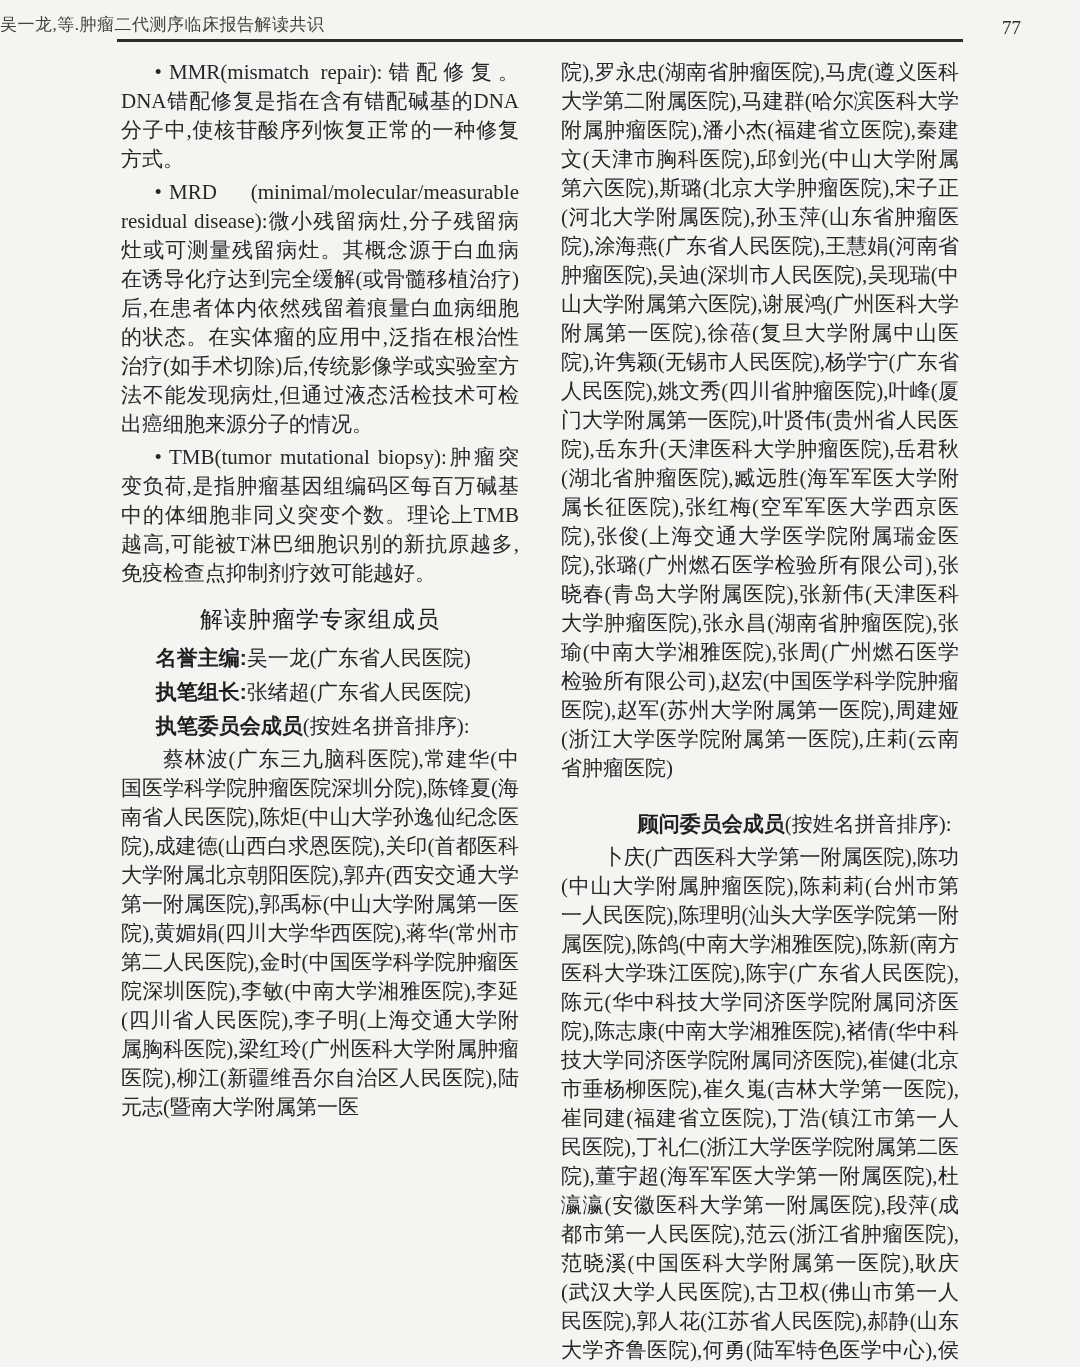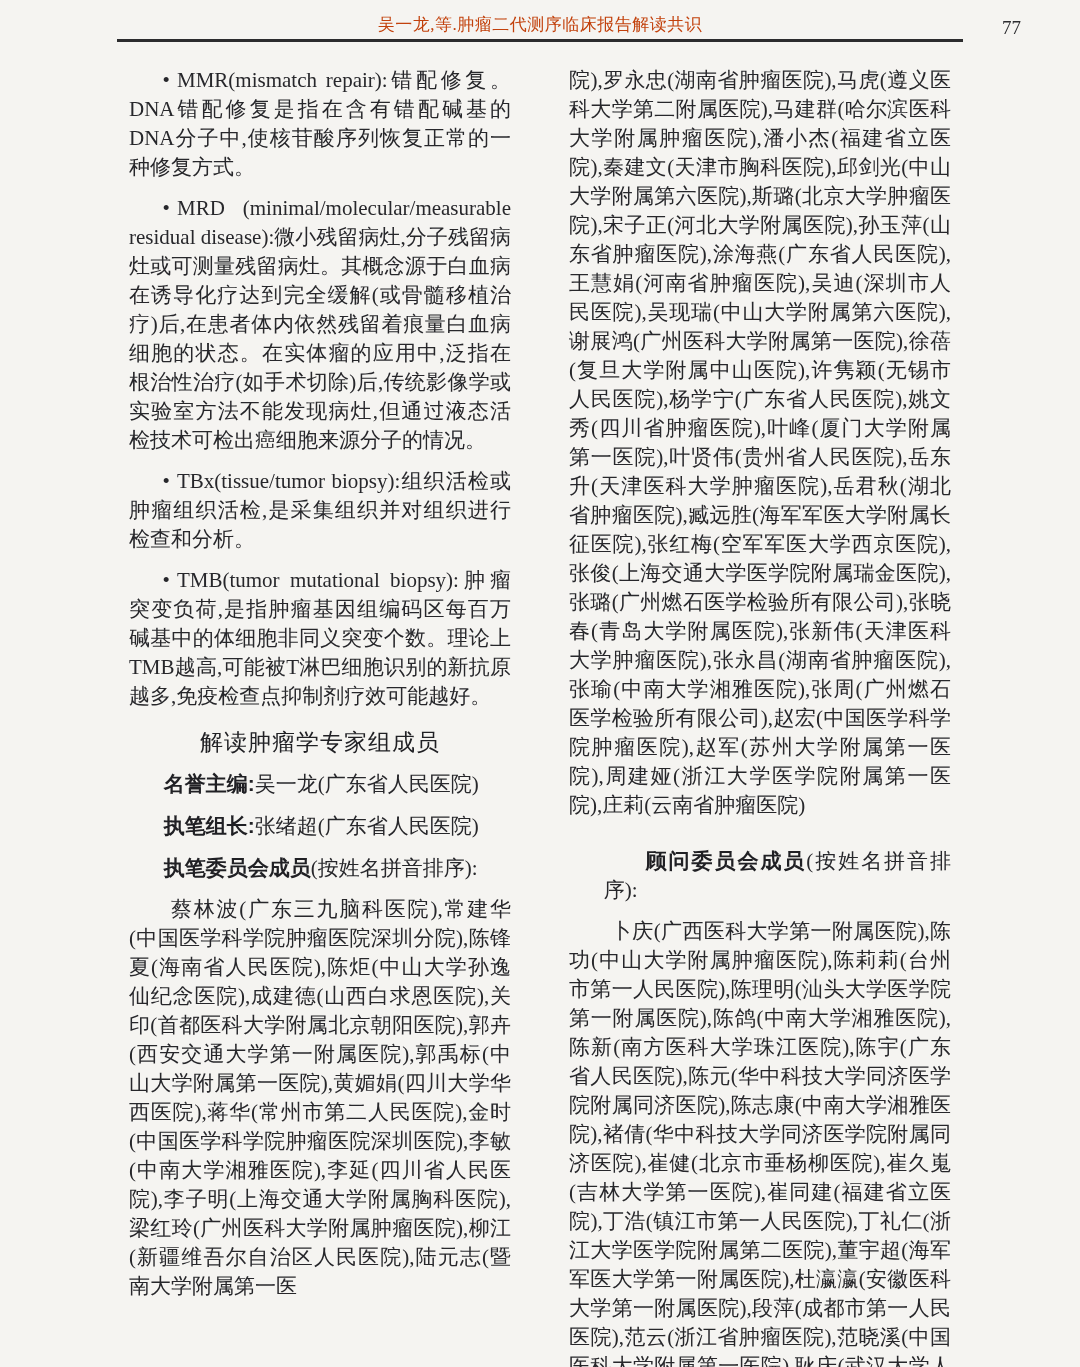--- a/index.html
+++ b/index.html
@@ -6,40 +6,40 @@
   body{
     width:1080px;height:1367px;
     background:#f5f4f1;
     font-family:"Liberation Serif","DejaVu Serif",serif;
     color:#27272b;
     position:relative;
     overflow:hidden;
   }
   .page-header-title{
     position:absolute;top:13px;left:0;right:0;
-    text-align:center;font-size:17px;letter-spacing:.5px;color:#c2410c;
+    font-size:17px;letter-spacing:.5px;color:#404040;
   }
   .page-number{
     position:absolute;top:17px;left:1002px;
     font-size:19px;color:#2d2d30;
   }
   .header-rule{
     position:absolute;top:39px;left:117px;width:846px;height:2.5px;
     background:#2c2c2e;
   }
   .columns{
     position:absolute;top:54px;left:117px;width:846px;
     display:flex;gap:34px;
   }
   .col{
     width:406px;
     font-size:21px;line-height:29px;
     text-align:justify;
   }
-  .col p{margin:12px;}
+  .col p{margin:4px;}
   .def{text-indent:1.6em;}
   .blt{margin-right:7px;}
   h2.group-heading{
     font-family:"Liberation Sans","DejaVu Sans",sans-serif;
     font-size:23px;font-weight:normal;text-align:center;
     margin:17px 0 9px;letter-spacing:1px;color:#202024;
   }
   .role{padding-left:1.65em;}
   .lbl{
     font-family:Liberation Sans, sans-serif;
@@ -65,21 +65,20 @@
 
   <div class="col">
     <div>
 
         <p class="def"><span class="blt">•</span><span>MMR(mismatch repair):错配修复。DNA错配修复是指在含有错配碱基的DNA分子中,使核苷酸序列恢复正常的一种修复方式。</span></p>
 
         <p class="def"><span class="blt">•</span><span>MRD (minimal/molecular/measurable residual disease):微小残留病灶,分子残留病灶或可测量残留病灶。其概念源于白血病在诱导化疗达到完全缓解(或骨髓移植治疗)后,在患者体内依然残留着痕量白血病细胞的状态。在实体瘤的应用中,泛指在根治性治疗(如手术切除)后,传统影像学或实验室方法不能发现病灶,但通过液态活检技术可检出癌细胞来源分子的情况。</span></p>
 
 
 
-        <p class="def"><span class="blt">•</span><span>TBx(tissue/tumor biopsy):组织活检或肿瘤组织活检,是采集组织并对组织进行检查和分析。</span></p>
 
         <p class="def"><span class="blt">•</span><span>TMB(tumor mutational biopsy):肿瘤突变负荷,是指肿瘤基因组编码区每百万碱基中的体细胞非同义突变个数。理论上TMB越高,可能被T淋巴细胞识别的新抗原越多,免疫检查点抑制剂疗效可能越好。</span></p>
       </div>
 
     <h2 class="group-heading">解读肿瘤学专家组成员</h2>
 
     <div>
 
         <p class="role"><span class="lbl">名誉主编:</span><span>吴一龙(广东省人民医院)</span></p>
 

